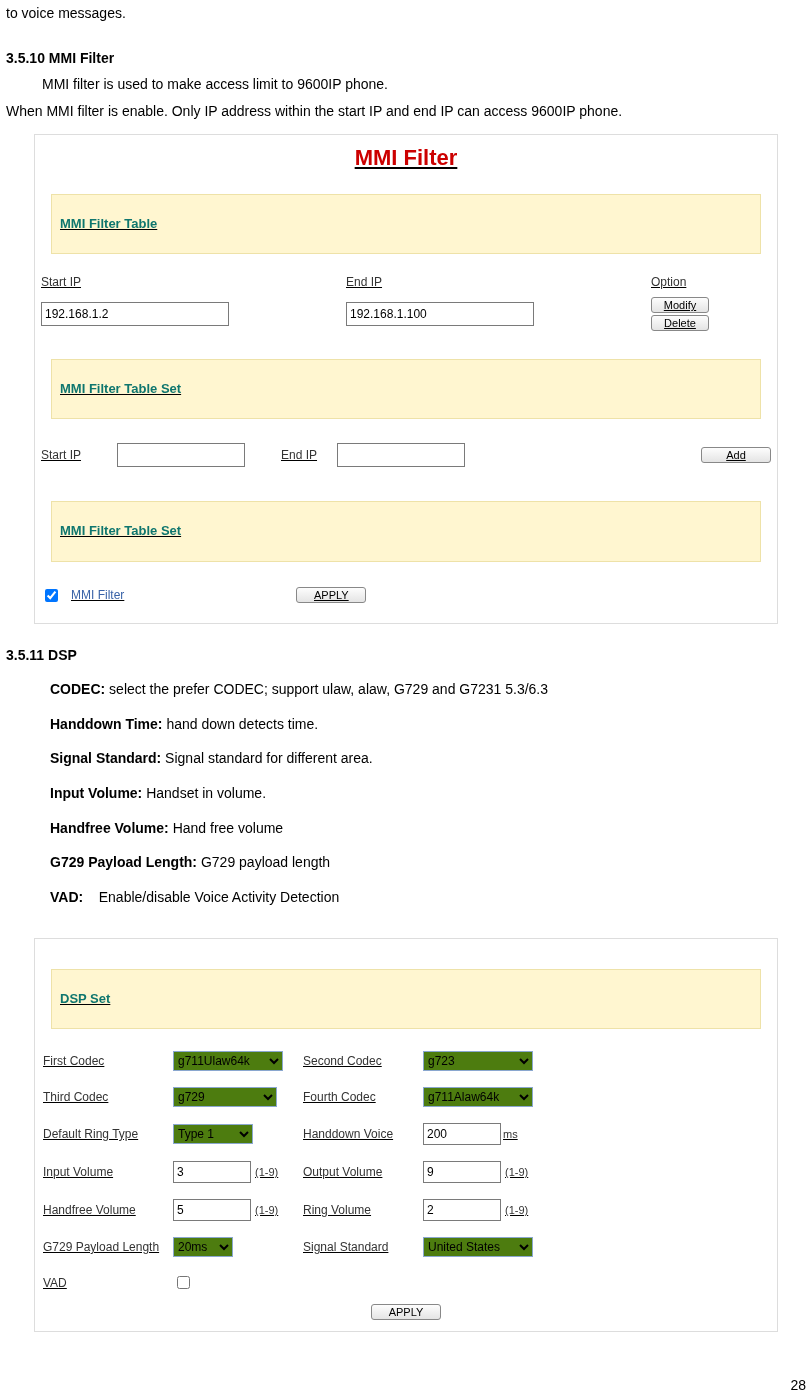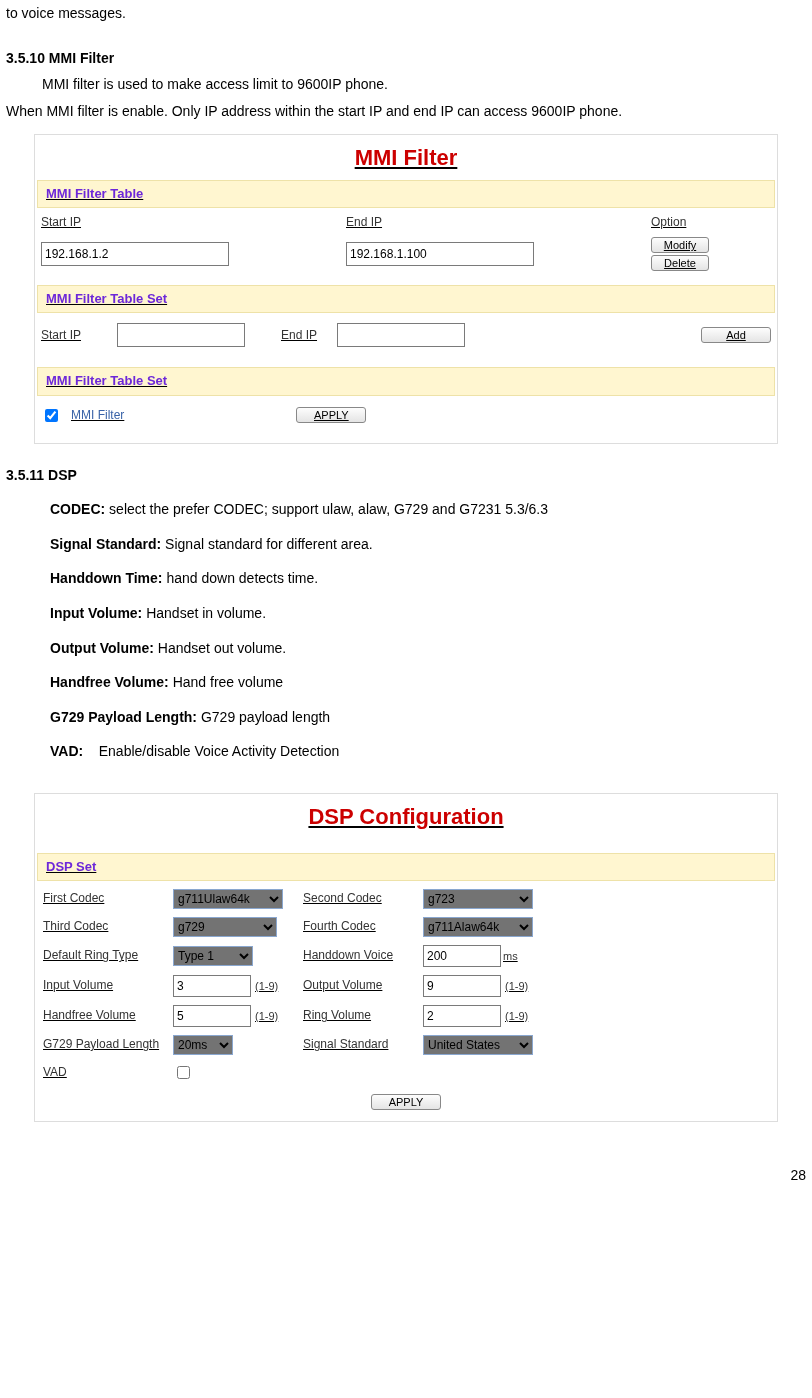--- a/index.html
+++ b/index.html
@@ -28,24 +28,24 @@
     color: #c00;
     font-weight: bold;
     font-size: 22px;
     text-align: center;
     padding: 8px 0 4px;
     font-family: Arial, sans-serif;
   }
   .yellow-bar {
     background: #fff6d0;
     border: 1px solid #eee2a8;
-    color: #6d28d9;
+    color: #0f766e;
     font-weight: bold;
-    padding: 4px 8px;
-    margin: 2px;
+    padding: 20px 8px;
+    margin: 16px;
     font-size: 13px;
   }
   .form-row {
     display: flex;
     align-items: center;
     padding: 2px 6px;
     gap: 6px;
     font-size: 12px;
     color: #333;
   }
@@ -79,32 +79,32 @@
   .checkbox {
     width: 13px; height: 13px; vertical-align: middle;
   }
   .chk-label { color:#3a63a8; font-size:12px; margin-left:4px; }
 
   
   .dsp-grid {
     display: grid;
     grid-template-columns: 130px 130px 120px 140px;
     align-items: center;
-    row-gap: 8px;
+    row-gap: 16px;
     padding: 6px 8px;
     font-size: 12px;
     color: #333;
   }
   .dsp-grid label { font-size: 12px; }
   .sel {
     width: 110px;
     height: 20px;
     font-size: 12px;
     border: 1px solid #8aa7cf;
-    background: #737373;
+    background: #4d7c0f;
   }
   .txt-sm {
     width: 70px;
     height: 18px;
     font-size: 12px;
     border: 1px solid #7a7a7a;
     padding: 1px 3px;
   }
   .hint { font-size: 11px; color:#333; margin-left:4px;}
   .suffix { font-size: 11px; color:#333; margin-left:2px; }
@@ -167,31 +167,29 @@
     <span class="chk-label">MMI Filter</span>
     <span style="width:160px;"></span>
     <button class="btn" style="min-width:70px;">APPLY</button>
   </div>
   <div class="hr"></div>
 </div>
 
 <div class="section-title">3.5.11 DSP</div>
 <div class="indent dsp-list">
   <p><span class="bold">CODEC:</span><span> select the prefer CODEC; support ulaw, alaw, G729 and G7231 5.3/6.3</span></p>
+  <p><span class="bold">Handdown Time:</span><span> hand down detects time.</span></p>
   <p><span class="bold">Signal Standard:</span><span> Signal standard for different area.</span></p>
-  <p><span class="bold">Handdown Time:</span><span> hand down detects time.</span></p>
   <p><span class="bold">Input Volume:</span><span> Handset in volume.</span></p>
-  <p><span class="bold">Output Volume:</span><span> Handset out volume.</span></p>
   <p><span class="bold">Handfree Volume:</span><span> Hand free volume</span></p>
   <p><span class="bold">G729 Payload Length:</span><span> G729 payload length</span></p>
   <p><span class="bold">VAD:</span><span style="white-space:pre;">    Enable/disable Voice Activity Detection</span></p>
 </div>
 
 <div class="panel" style="margin-top:28px;">
-  <div class="panel-title">DSP Configuration</div>
   <div style="height:14px;"></div>
   <div class="yellow-bar">DSP Set</div>
 
   <div class="dsp-grid">
     <label>First Codec</label>
     <div><select class="sel"><option>g711Ulaw64k</option></select></div>
     <label>Second Codec</label>
     <div><select class="sel"><option>g723</option></select></div>
 
     <label>Third Codec</label>

